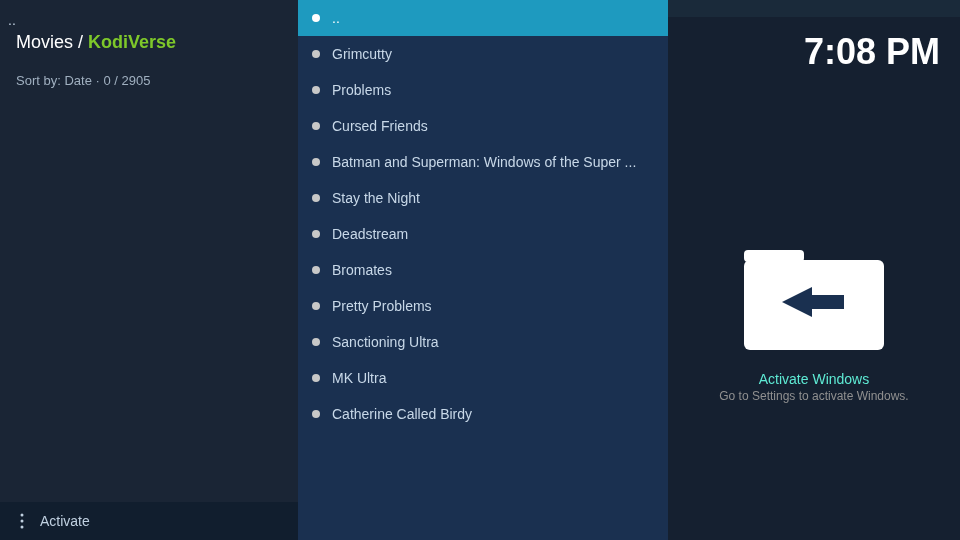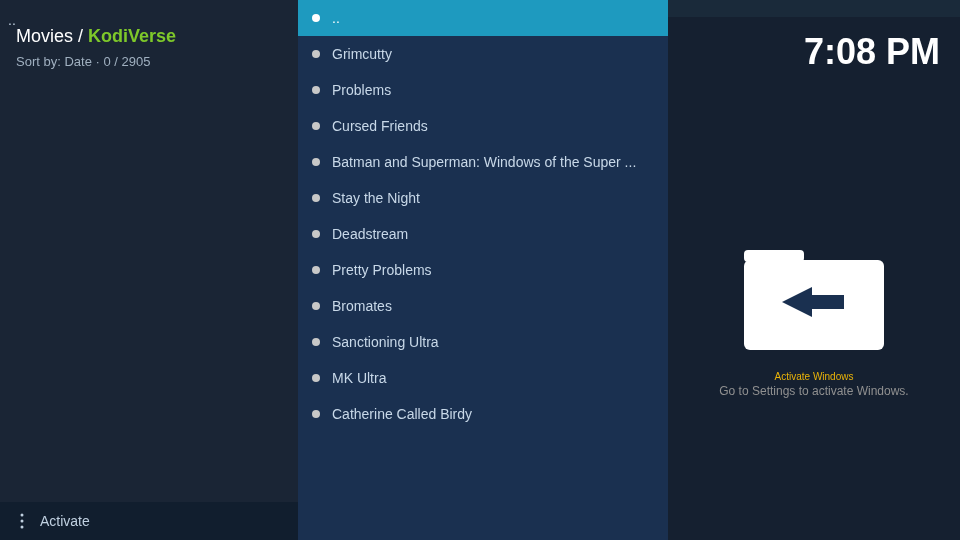--- a/index.html
+++ b/index.html
@@ -23,41 +23,41 @@
       left: 0;
       top: 0;
       width: 298px;
       height: 540px;
       background-color: #1a2535;
     }
 
     
     .header {
       position: absolute;
-      top: 12px;
+      top: 18px;
       left: 0;
       width: 360px;
       padding: 14px 8px 6px 16px;
     }
 
     .header-title {
       font-size: 18px;
       font-weight: normal;
       color: #ffffff;
     }
 
     .header-title .kodiverse {
       color: #7ec82a;
       font-weight: bold;
     }
 
     .header-sort {
       font-size: 13px;
       color: #a0b0c0;
-      margin-top: 7px;
+      margin-top: 20px;
     }
 
     .back-item-dotdot {
       position: absolute;
       top: 12px;
       left: 8px;
       color: #c0d0e0;
       font-size: 14px;
     }
 
@@ -143,22 +143,22 @@
       height: 140px;
       position: relative;
     }
 
     .activate-text {
       text-align: center;
       margin-top: 14px;
     }
 
     .activate-title {
-      font-size: 10px;
-      color: #eab308;
+      font-size: 14px;
+      color: #5eead4;
     }
 
     .activate-subtitle {
       font-size: 12px;
       color: #909090;
       margin-top: 2px;
     }
 
     
     .options-bar {
@@ -248,26 +248,26 @@
     <span class="list-item-label">Stay the Night</span>
   </div>
 
   <div class="list-item">
     <div class="list-item-dot"></div>
     <span class="list-item-label">Deadstream</span>
   </div>
 
   <div class="list-item">
     <div class="list-item-dot"></div>
+    <span class="list-item-label">Bromates</span>
+  </div>
+
+  <div class="list-item">
+    <div class="list-item-dot"></div>
     <span class="list-item-label">Pretty Problems</span>
-  </div>
-
-  <div class="list-item">
-    <div class="list-item-dot"></div>
-    <span class="list-item-label">Bromates</span>
   </div>
 
   <div class="list-item">
     <div class="list-item-dot"></div>
     <span class="list-item-label">Sanctioning Ultra</span>
   </div>
 
   <div class="list-item">
     <div class="list-item-dot"></div>
     <span class="list-item-label">MK Ultra</span>

